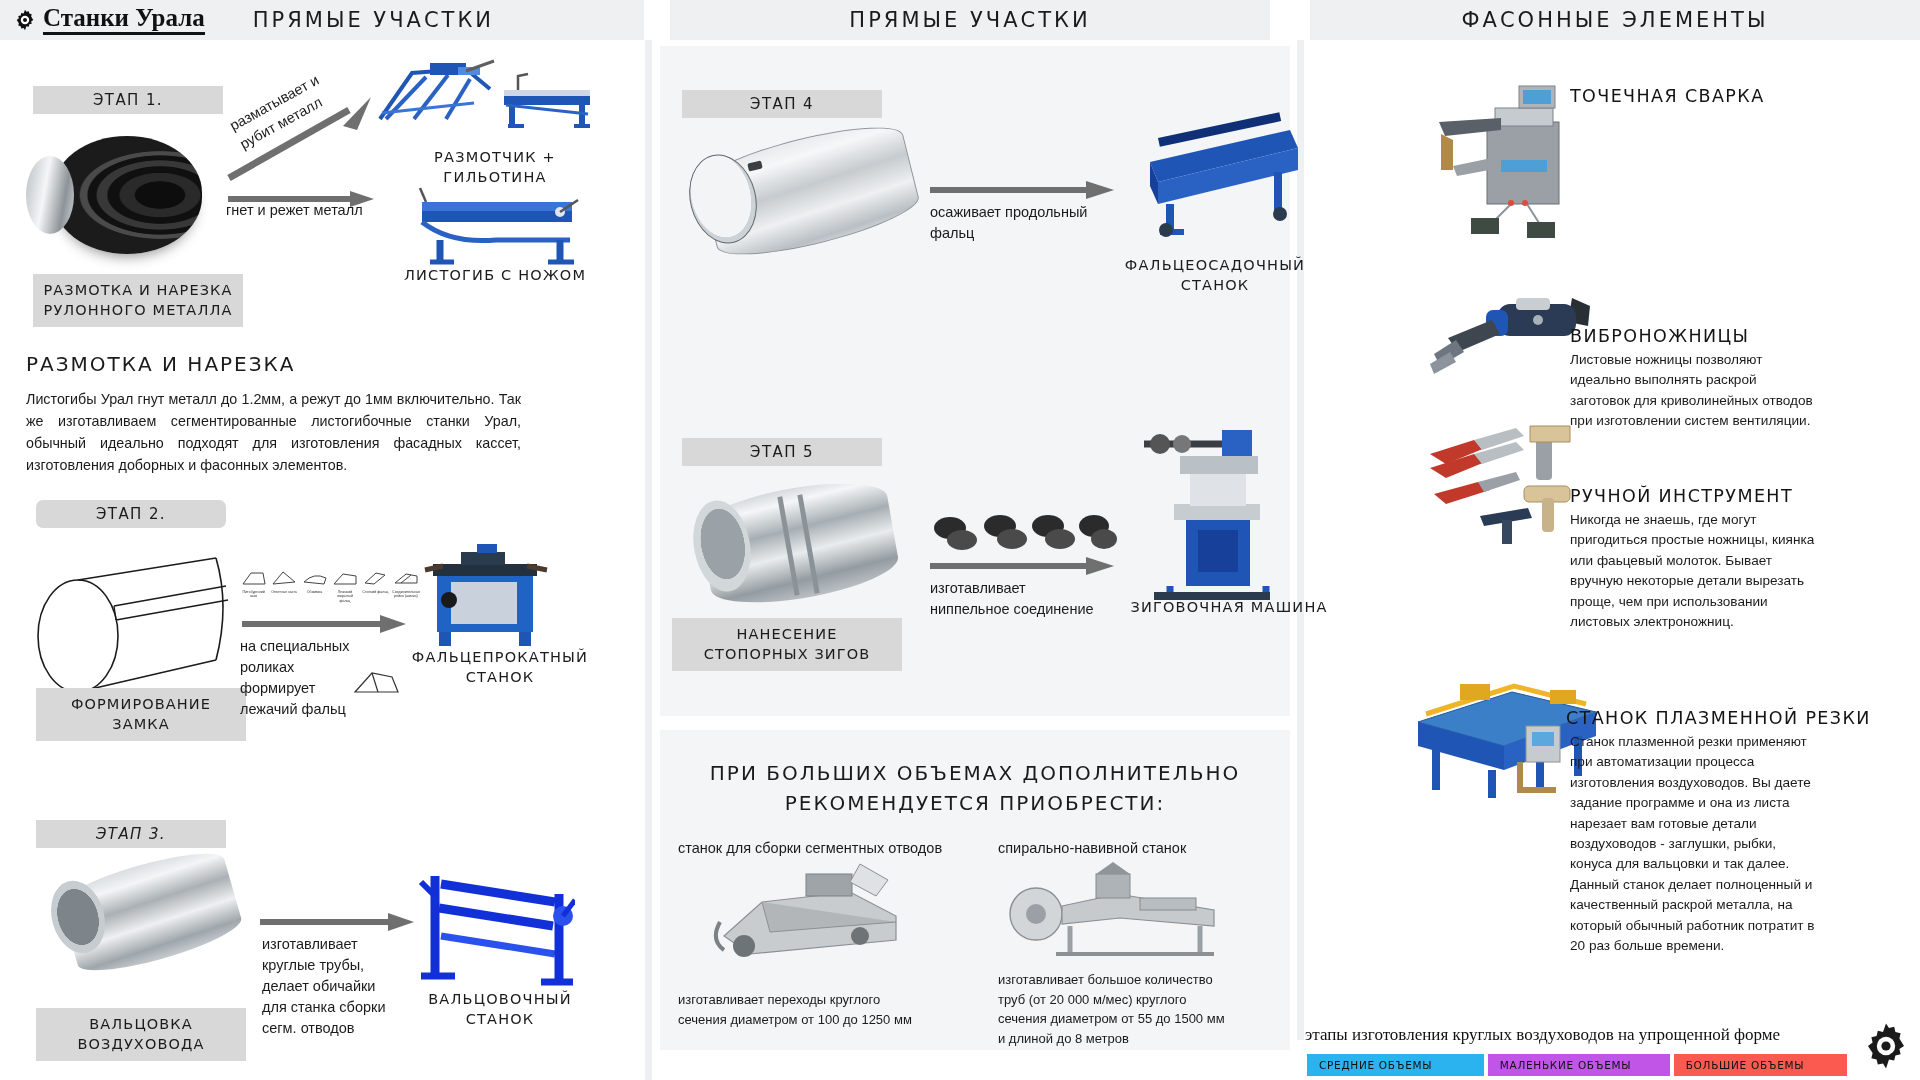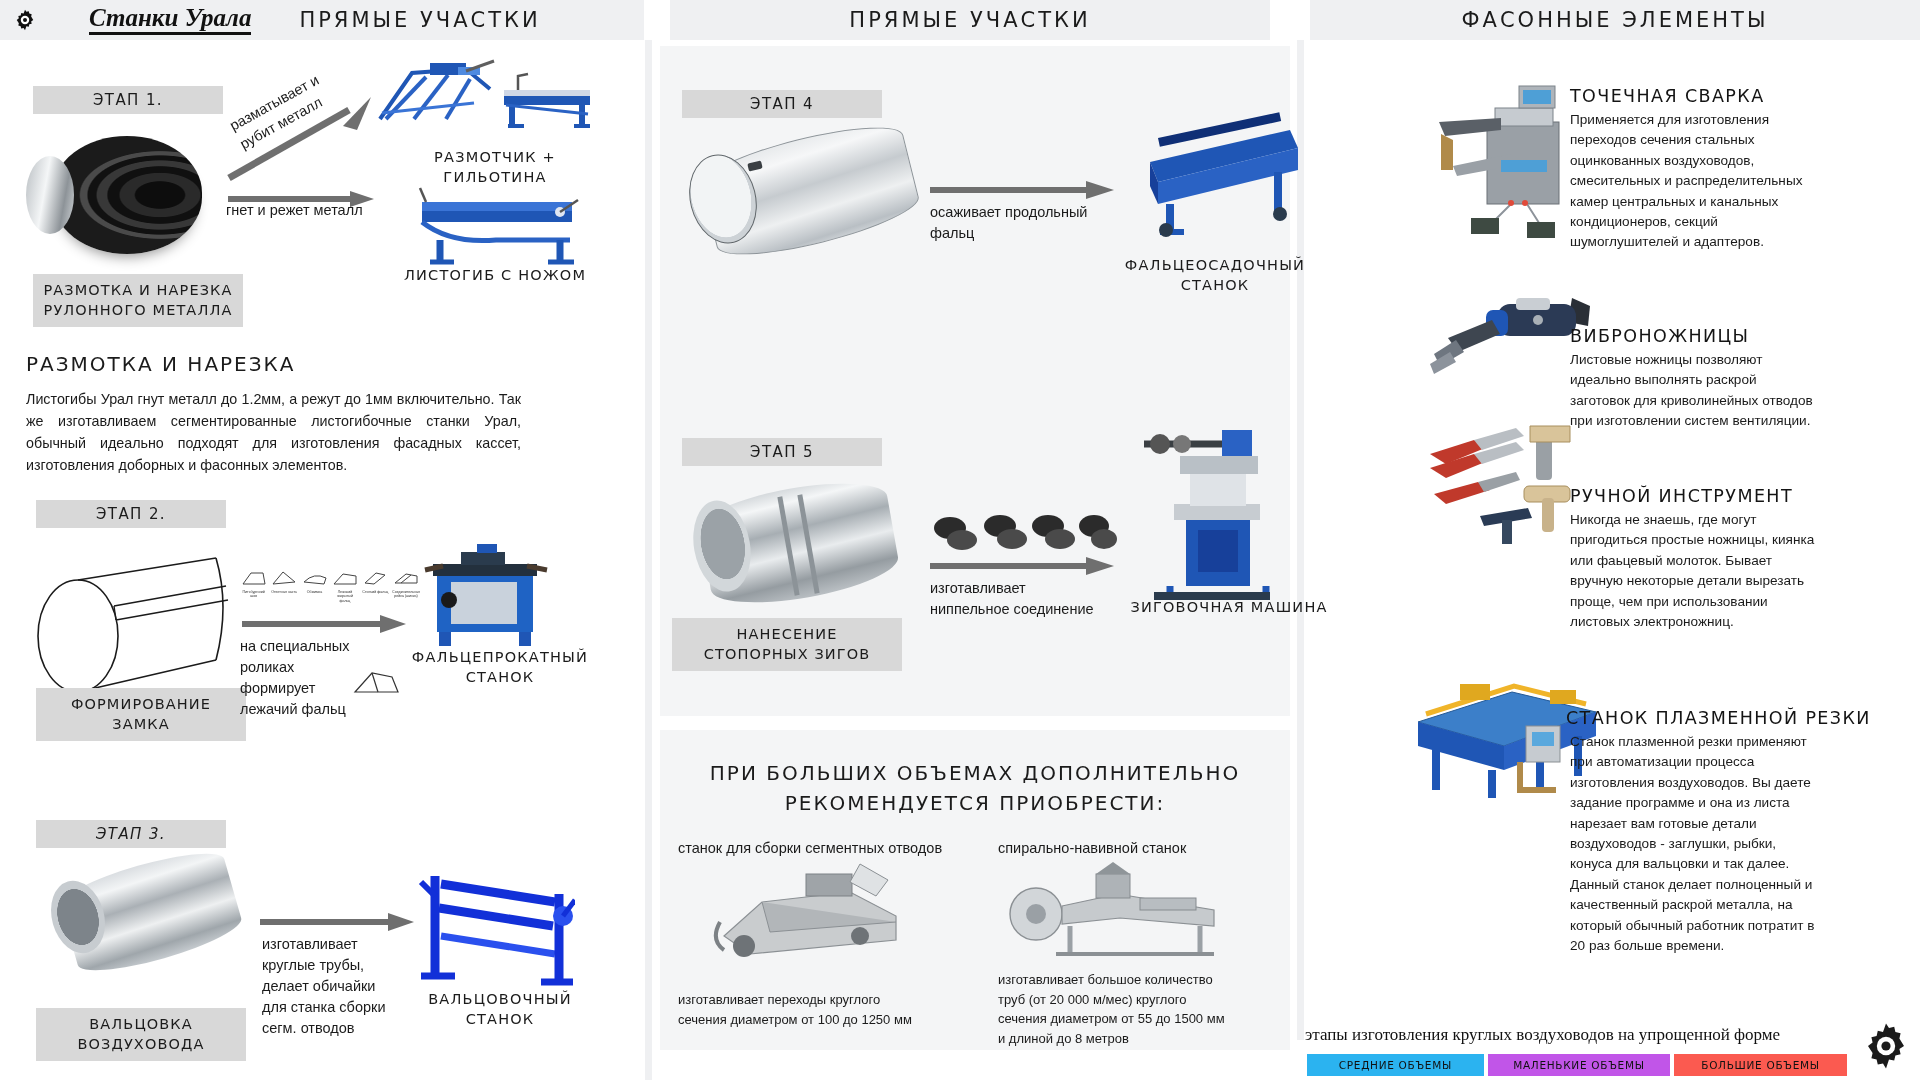--- a/index.html
+++ b/index.html
@@ -26,24 +26,23 @@
     font-family:"DejaVu Sans",sans-serif;
   }
 
   
   .logo{
     display:flex;align-items:center;gap:7px;
     padding-left:14px;
   }
   .logo-text{
     font-family:"Liberation Serif","DejaVu Serif",serif;
-    font-weight:bold;font-style:italic;font-size:25px;
+    font-weight:bold;font-size:25px;
     color:#111;border-bottom:3px solid #111;line-height:1.05;
     padding-bottom:1px;
-    margin-left:46px;
   }
   .gear{display:block;}
 
   
   .col{position:absolute;top:0;}
   .col-left{left:0;width:650px;height:1080px;}
   .col-mid{left:650px;width:660px;height:1080px;}
   .col-right{left:1310px;width:610px;height:1080px;}
 
   .divider{
@@ -109,21 +108,21 @@
 
   
   .legend-note{
     font-family:"Liberation Serif","DejaVu Serif",serif;
     font-size:17px;color:#111;
   }
   .legend-row{display:flex;gap:4px;}
   .legend-pill{
     font-size:10.5px;letter-spacing:.7px;color:#111;
     font-family:"DejaVu Sans",sans-serif;
-    text-align:center;padding:5px 4px;
+    padding:5px 12px;
   }
 </style>
 </head>
 <body>
 
 <div class="page">
 
   <div class="band" style="position:absolute;left:0;top:0;width:644px;height:40px;">
     <div class="logo">
       <svg class="gear" width="22" height="22" viewBox="0 0 24 24">
@@ -203,21 +202,21 @@
       <path d="M16 20 L10 6" stroke="#555" stroke-width="2.5" fill="none"></path>
       <circle cx="150" cy="30" r="5" fill="#dfe6f2"></circle>
       <path d="M150 30 L168 18" stroke="#555" stroke-width="2.5"></path>
     </svg>
 
     <div class="caption" style="position:absolute;left:390px;top:266px;width:210px;">ЛИСТОГИБ С НОЖОМ</div>
 
     <div class="section-h" style="position:absolute;left:26px;top:352px;">РАЗМОТКА И НАРЕЗКА</div>
     <div class="para" style="position:absolute;left:26px;top:388px;width:495px;">Листогибы Урал гнут металл до 1.2мм, а режут до 1мм включительно. Так же изготавливаем сегментированные листогибочные станки Урал, обычный идеально подходят для изготовления фасадных кассет, изготовления доборных и фасонных элементов.</div>
 
-    <div class="chip" style="position:absolute;left:36px;top:500px;width:190px;">ЭТАП 2.</div>
+    <div class="chip" style="position:absolute;left:36px;top:500px;width:190px;border-radius:7px;">ЭТАП 2.</div>
 
     <svg class="art" style="left:30px;top:540px;" width="210" height="160" viewBox="0 0 210 160">
       <ellipse cx="48" cy="96" rx="40" ry="56" fill="#fff" stroke="#1b1b1b" stroke-width="1.6"></ellipse>
       <path d="M48 40 L186 18 M48 152 L186 120" stroke="#1b1b1b" stroke-width="1.6" fill="none"></path>
       <path d="M186 18 Q200 66 186 120" stroke="#1b1b1b" stroke-width="1.6" fill="none"></path>
       <path d="M84 66 L196 46" stroke="#1b1b1b" stroke-width="1.4" fill="none"></path>
       <path d="M86 80 L198 60" stroke="#1b1b1b" stroke-width="1.4" fill="none"></path>
       <path d="M84 66 L86 80" stroke="#1b1b1b" stroke-width="1.4"></path>
     </svg>
 
@@ -463,21 +462,20 @@
       <path d="M26 56 L26 92 L38 92 L38 62 Z" fill="#b08a4a"></path>
       <path d="M38 88 L96 76 L96 88 L42 98 Z" fill="#9aa0a6"></path>
       <rect x="86" y="82" width="46" height="12" fill="#4e9fd6"></rect>
       <path d="M96 126 L76 146 M112 126 L126 148" stroke="#8d939a" stroke-width="2" fill="none"></path>
       <rect x="56" y="140" width="28" height="16" fill="#3e4a42"></rect>
       <rect x="112" y="144" width="28" height="16" fill="#3e4a42"></rect>
       <circle cx="96" cy="125" r="3" fill="#e04a3a"></circle>
       <circle cx="110" cy="125" r="3" fill="#e04a3a"></circle>
     </svg>
     <div class="rc-title" style="position:absolute;left:260px;top:86px;">ТОЧЕЧНАЯ СВАРКА</div>
-    <div class="rc-text" style="position:absolute;left:260px;top:110px;width:250px;">Применяется для изготовления переходов сечения стальных оцинкованных воздуховодов, смесительных и распределительных камер центральных и канальных кондиционеров, секций шумоглушителей и адаптеров.</div>
 
     <svg class="art" style="left:110px;top:280px;" width="180" height="110" viewBox="0 0 180 110">
       <path d="M152 18 L170 26 L168 46 L148 42 Z" fill="#2a2f36"></path>
       <rect x="78" y="24" width="78" height="32" rx="12" fill="#2b3a55"></rect>
       <rect x="96" y="18" width="34" height="12" rx="4" fill="#c9ced3"></rect>
       <rect x="66" y="30" width="22" height="26" rx="7" fill="#1f56b5"></rect>
       <path d="M28 58 L72 40 L80 54 L38 72 Z" fill="#3e4650"></path>
       <path d="M14 74 L36 60 L44 72 L20 86" fill="#6e7680"></path>
       <path d="M10 84 L30 72 L36 82 L14 94" fill="#8c939c"></path>
       <circle cx="118" cy="40" r="5" fill="#a9b0b7"></circle>

